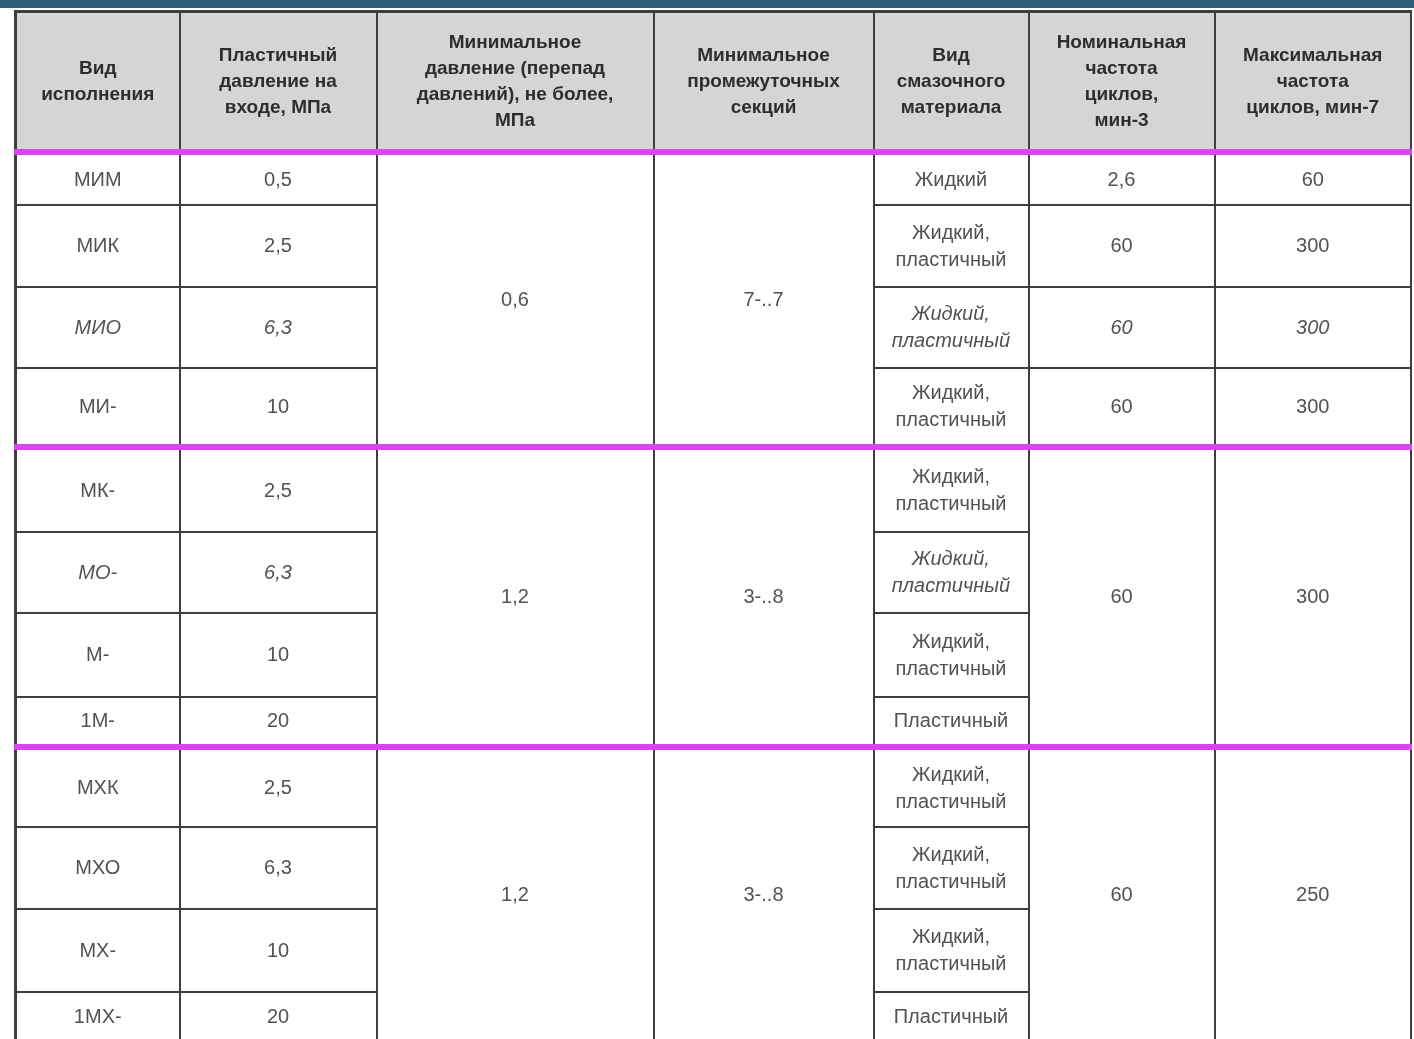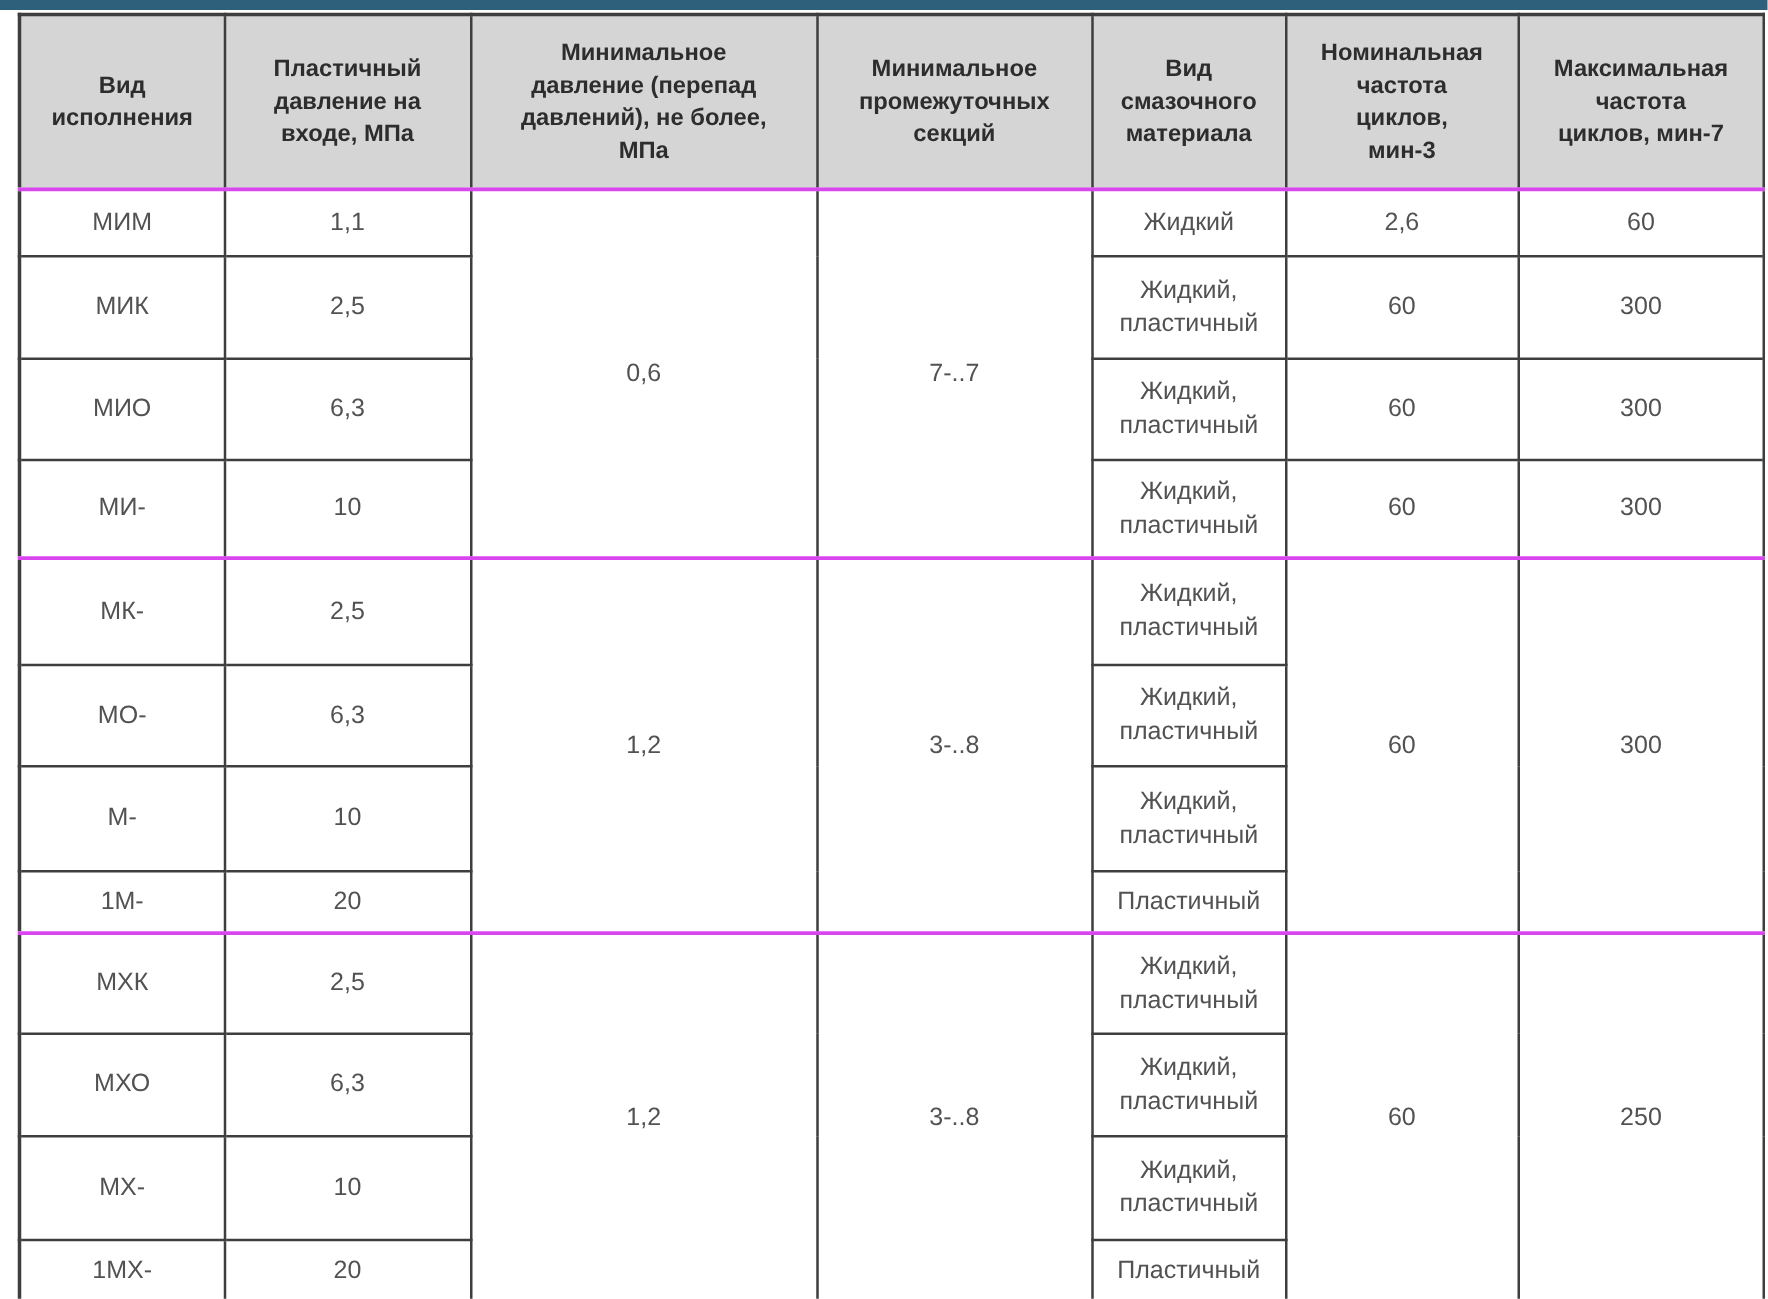--- a/index.html
+++ b/index.html
@@ -29,21 +29,21 @@
   table.spec {
     border-collapse: collapse;
     table-layout: fixed;
     width: 1396px;
     border: 3px solid #3e3e3e;
   }
   table.spec th, table.spec td {
     border: 2px solid #3e3e3e;
     box-sizing: border-box;
   }
-  tbody.grp { border-top: 3px solid #d946ef; }
+  tbody.grp { border-top: 6px solid #d946ef; }
   table.spec th {
     background: #d5d5d5;
     color: #2d2d2d;
     font-size: 19px;
     font-weight: bold;
     line-height: 26px;
     text-align: center;
     vertical-align: middle;
     white-space: pre-line;
     padding: 4px 6px;
@@ -59,21 +59,21 @@
     padding: 2px 6px;
   }
   td.type-cell {
     text-align: left;
     padding-left: 38px;
   }
   
   tr.h140 { height: 140px; }
   tr.h53 { height: 53px; }
   tr.h82 { height: 82px; }
-  tr.h81 { height: 81px; }
+  tr.h81 { height: 81px; font-style: italic; }
   tr.h79 { height: 79px; }
   tr.h85 { height: 85px; }
   tr.h84 { height: 84px; }
   tr.h80 { height: 80px; }
   tr.h83 { height: 83px; }
   tr.h50 { height: 50px; }
 </style>
 </head>
 <body>
 
@@ -113,21 +113,21 @@
 мин-3</th>
         <th>Максимальная
 частота
 циклов, мин-7</th>
       </tr>
     </thead>
 
     <tbody class="grp">
       <tr class="h53">
         <td class="type-cell">МИМ</td>
-        <td>1,1</td>
+        <td>0,5</td>
         <td rowspan="4">0,6</td>
         <td rowspan="4">7-..7</td>
         <td>Жидкий</td>
         <td>2,6</td>
         <td>60</td>
       </tr>
       <tr class="h82">
         <td class="type-cell">МИК</td>
         <td>2,5</td>
         <td>Жидкий,

